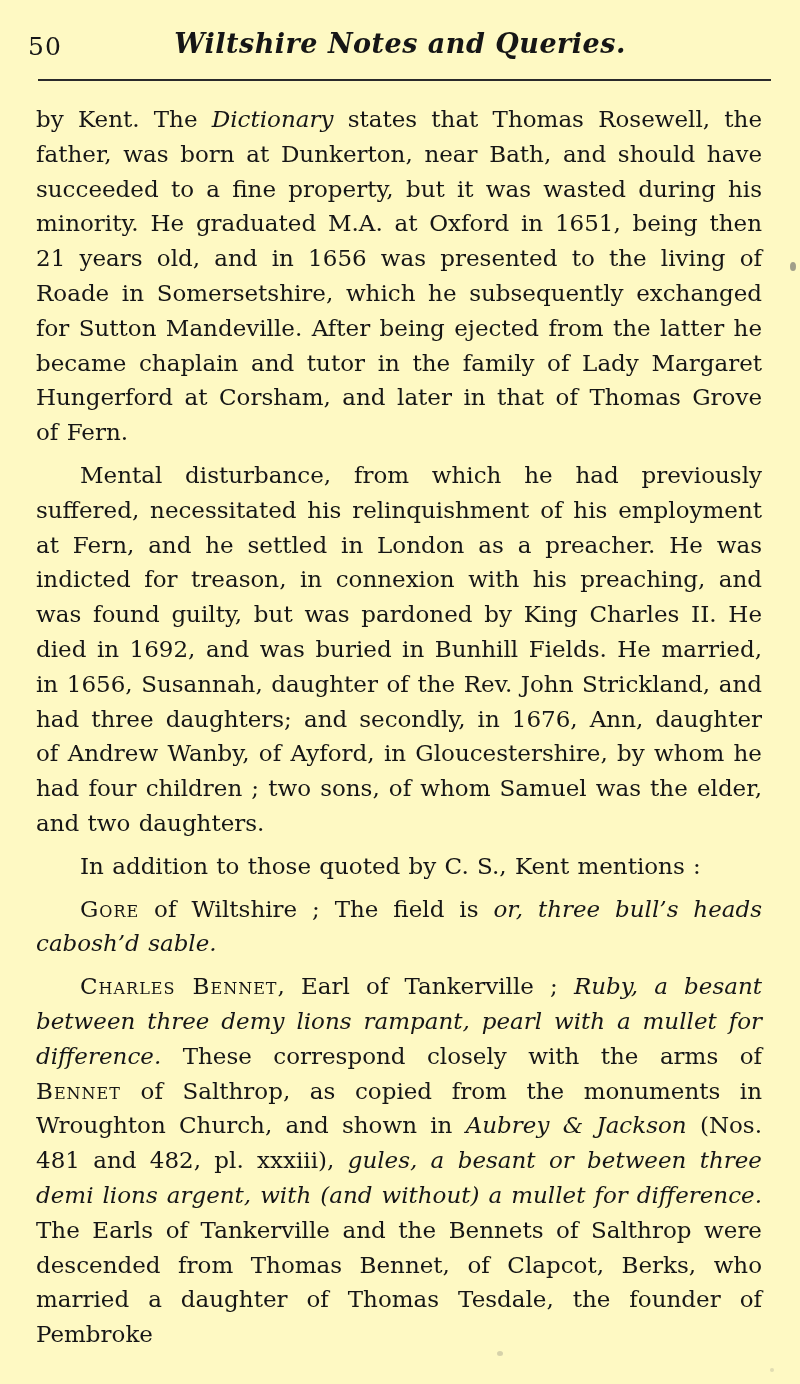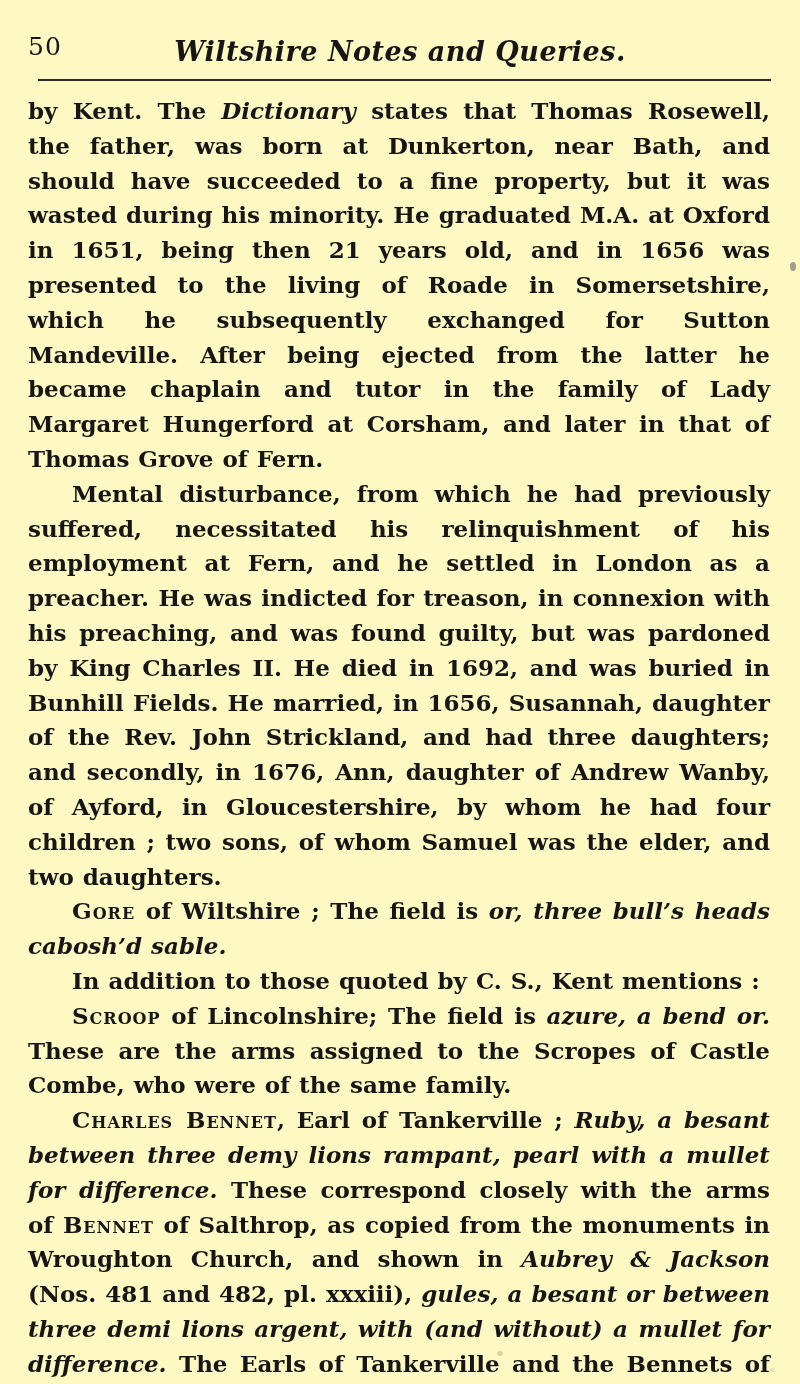--- a/index.html
+++ b/index.html
@@ -22,21 +22,21 @@
     height: 44px;
   }
   .page-number {
     position: absolute;
     left: 28px;
     top: 4px;
     font-size: 25px;
     letter-spacing: 1px;
   }
   .journal-title {
-    margin: 8px;
+    margin: 0;
     text-align: center;
     font-size: 27px;
     font-style: italic;
     font-weight: bold;
     letter-spacing: 0.5px;
   }
   .header-rule {
     position: absolute;
     left: 38px;
     top: 79px;
@@ -47,21 +47,21 @@
   .page-body {
     position: absolute;
     left: 28px;
     top: 94px;
     width: 742px;
     text-align: justify;
     font-size: 23px;
     line-height: 34.8px;
     word-spacing: 1px;
   }
-  .para { margin: 0; font-weight: bold; }
+  .para { margin: 8px; }
   .para.indent { text-indent: 44px; }
   .seg-plain { font-style: normal; }
   .seg-italic { font-style: italic; }
   .seg-smallcaps { font-variant: small-caps; letter-spacing: 1px; }
   .scan-speck {
     position: absolute;
     border-radius: 50%;
     background: #6f6f6c;
   }
   .speck-1 { left: 790px; top: 262px; width: 6px; height: 9px; opacity: 0.65; }
@@ -77,23 +77,22 @@
     <span class="page-number">50</span>
     <h1 class="journal-title">Wiltshire Notes and Queries.</h1>
   </header>
 
   <div class="header-rule"></div>
 
   <main class="page-body">
     <div id="paragraphs">
         <p class="para"><span class="seg-plain">by Kent.  The </span><span class="seg-italic">Dictionary</span><span class="seg-plain"> states that Thomas Rosewell, the father, was born at Dunkerton, near Bath, and should have succeeded to a fine property, but it was wasted during his minority.  He graduated M.A. at Oxford in 1651, being then 21 years old, and in 1656 was presented to the living of Roade in Somersetshire, which he subsequently exchanged for Sutton Mandeville.  After being ejected from the latter he became chaplain and tutor in the family of Lady Margaret Hungerford at Corsham, and later in that of Thomas Grove of Fern.</span></p>
         <p class="para indent"><span class="seg-plain">Mental disturbance, from which he had previously suffered, necessitated his relinquishment of his employment at Fern, and he settled in London as a preacher.  He was indicted for treason, in connexion with his preaching, and was found guilty, but was pardoned by King Charles II.  He died in 1692, and was buried in Bunhill Fields.  He married, in 1656, Susannah, daughter of the Rev. John Strickland, and had three daughters; and secondly, in 1676, Ann, daughter of Andrew Wanby, of Ayford, in Gloucestershire, by whom he had four children ; two sons, of whom Samuel was the elder, and two daughters.</span></p>
+        <p class="para indent"><span class="seg-plain">In addition to those quoted by C. S., Kent mentions :</span></p>
         <p class="para indent"><span class="seg-smallcaps">Gore</span><span class="seg-plain"> of Wiltshire ;  The field is </span><span class="seg-italic">or, three bull’s heads cabosh’d sable.</span></p>
-        <p class="para indent"><span class="seg-plain">In addition to those quoted by C. S., Kent mentions :</span></p>
-        <p class="para indent"><span class="seg-smallcaps">Scroop</span><span class="seg-plain"> of Lincolnshire;  The field is </span><span class="seg-italic">azure, a bend or.</span><span class="seg-plain"> These are the arms assigned to the Scropes of Castle Combe, who were of the same family.</span></p>
         <p class="para indent"><span class="seg-smallcaps">Charles Bennet</span><span class="seg-plain">, Earl of Tankerville ; </span><span class="seg-italic">Ruby, a besant between three demy lions rampant, pearl with a mullet for difference.</span><span class="seg-plain">  These correspond closely with the arms of </span><span class="seg-smallcaps">Bennet</span><span class="seg-plain"> of Salthrop, as copied from the monuments in Wroughton Church, and shown in </span><span class="seg-italic">Aubrey &amp; Jackson</span><span class="seg-plain"> (Nos. 481 and 482, pl. xxxiii), </span><span class="seg-italic">gules, a besant or between three demi lions argent, with (and without) a mullet for difference.</span><span class="seg-plain">  The Earls of Tankerville and the Bennets of Salthrop were descended from Thomas Bennet, of Clapcot, Berks, who married a daughter of Thomas Tesdale, the founder of Pembroke</span></p>
       </div>
   </main>
 
   <div class="scan-speck speck-1"></div>
   <div class="scan-speck speck-2"></div>
   <div class="scan-speck speck-3"></div>
 
 </div>
 

